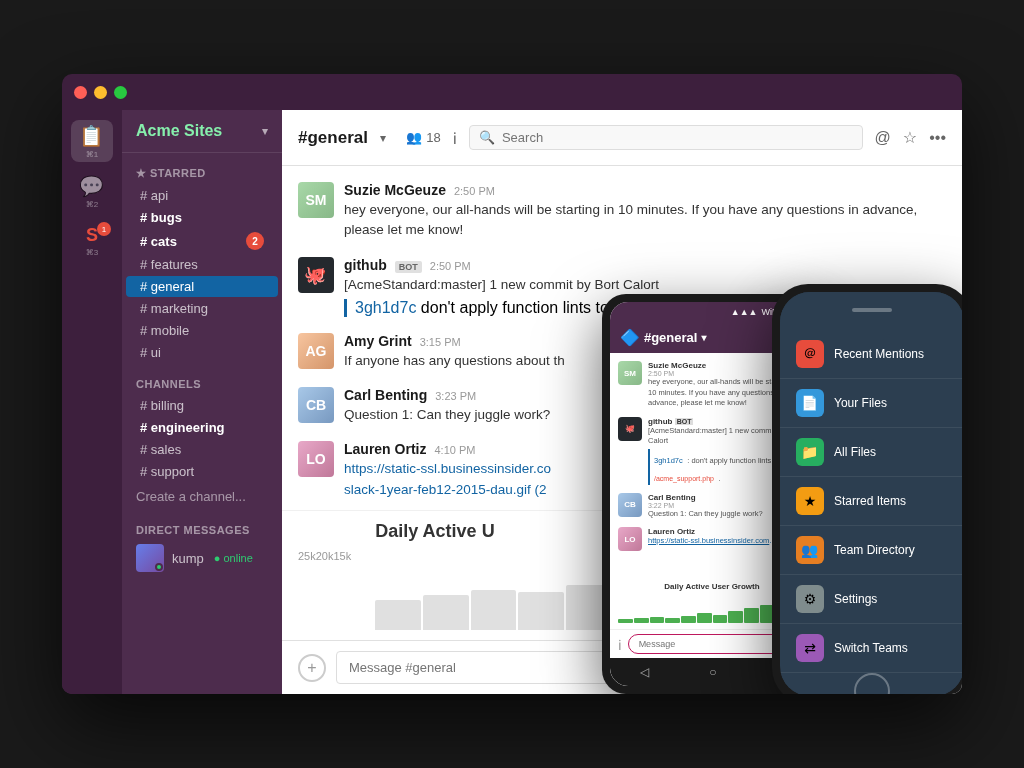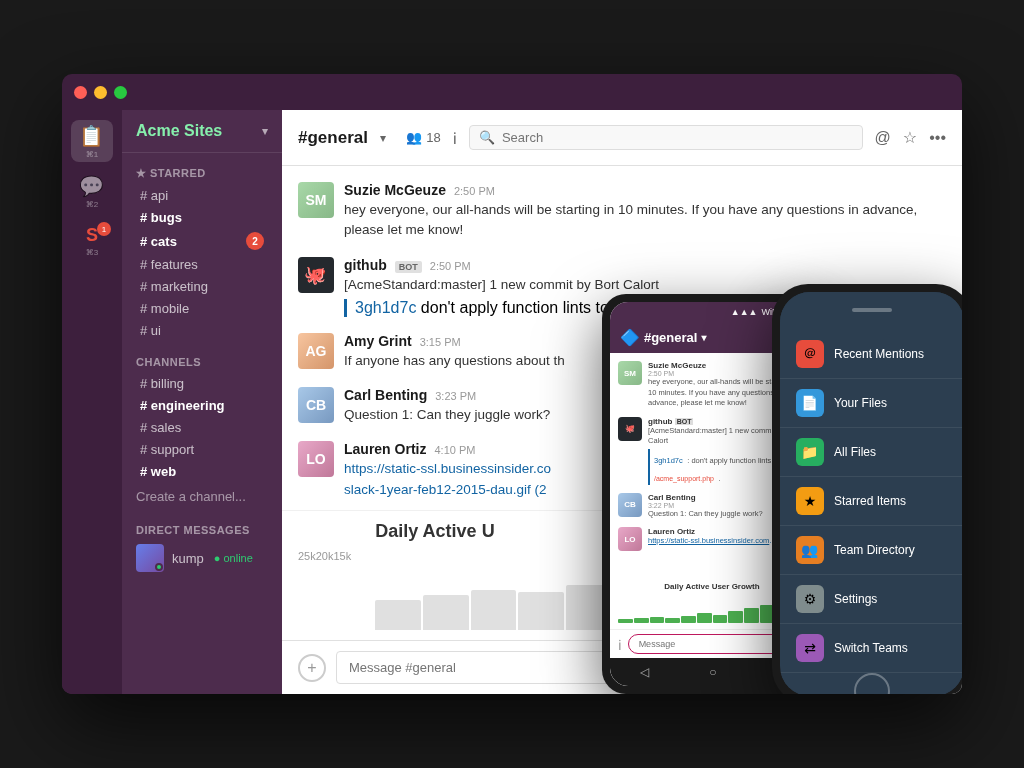--- a/index.html
+++ b/index.html
@@ -726,20 +726,23 @@
         <div class="channel-item bold">
           <span># bugs</span>
         </div>
         <div class="channel-item bold">
           <span># cats</span>
           <span class="channel-badge">2</span>
         </div>
         <div class="channel-item">
           <span># features</span>
         </div>
+        <div class="channel-item active">
+          <span># general</span>
+        </div>
         <div class="channel-item">
           <span># marketing</span>
         </div>
         <div class="channel-item">
           <span># mobile</span>
         </div>
         <div class="channel-item">
           <span># ui</span>
         </div>
 
@@ -751,23 +754,20 @@
           <span># billing</span>
         </div>
         <div class="channel-item bold">
           <span># engineering</span>
         </div>
         <div class="channel-item">
           <span># sales</span>
         </div>
         <div class="channel-item">
           <span># support</span>
-        </div>
-        <div class="channel-item bold">
-          <span># web</span>
         </div>
 
         <div class="create-channel">
           <span>Create a channel...</span>
         </div>
 
         <div class="direct-messages-header">
           <span>DIRECT MESSAGES</span>
         </div>
 

